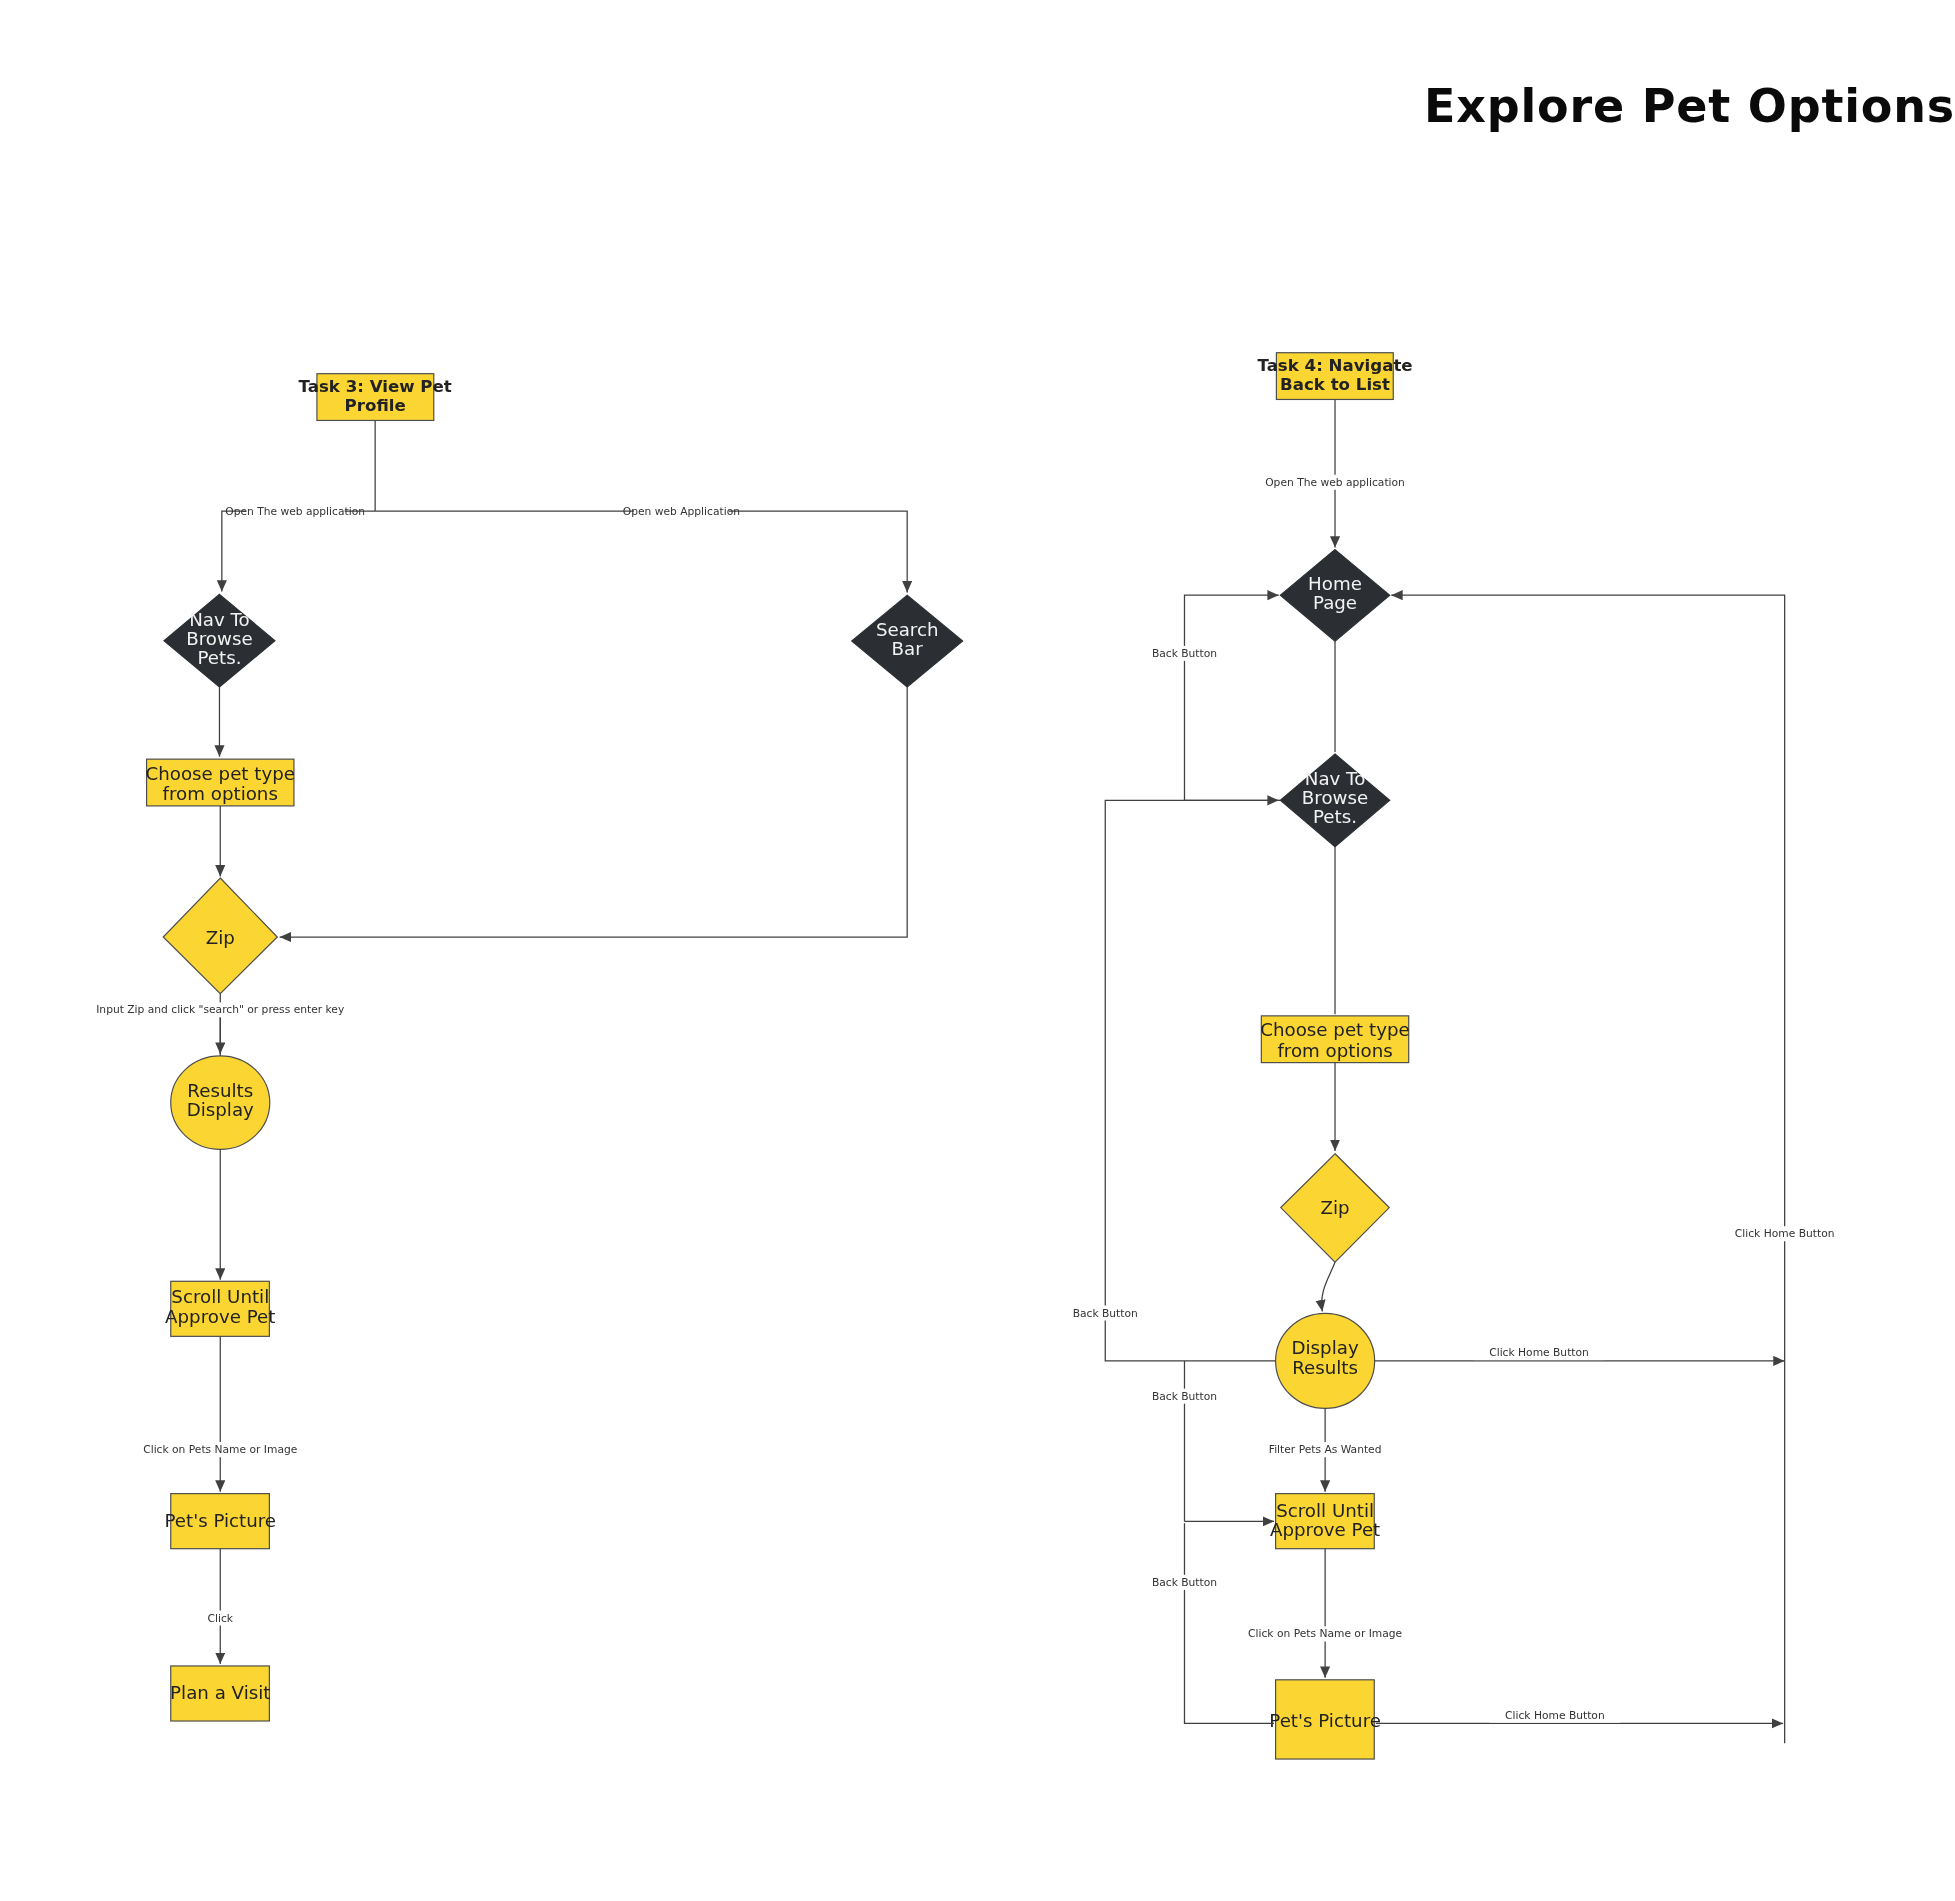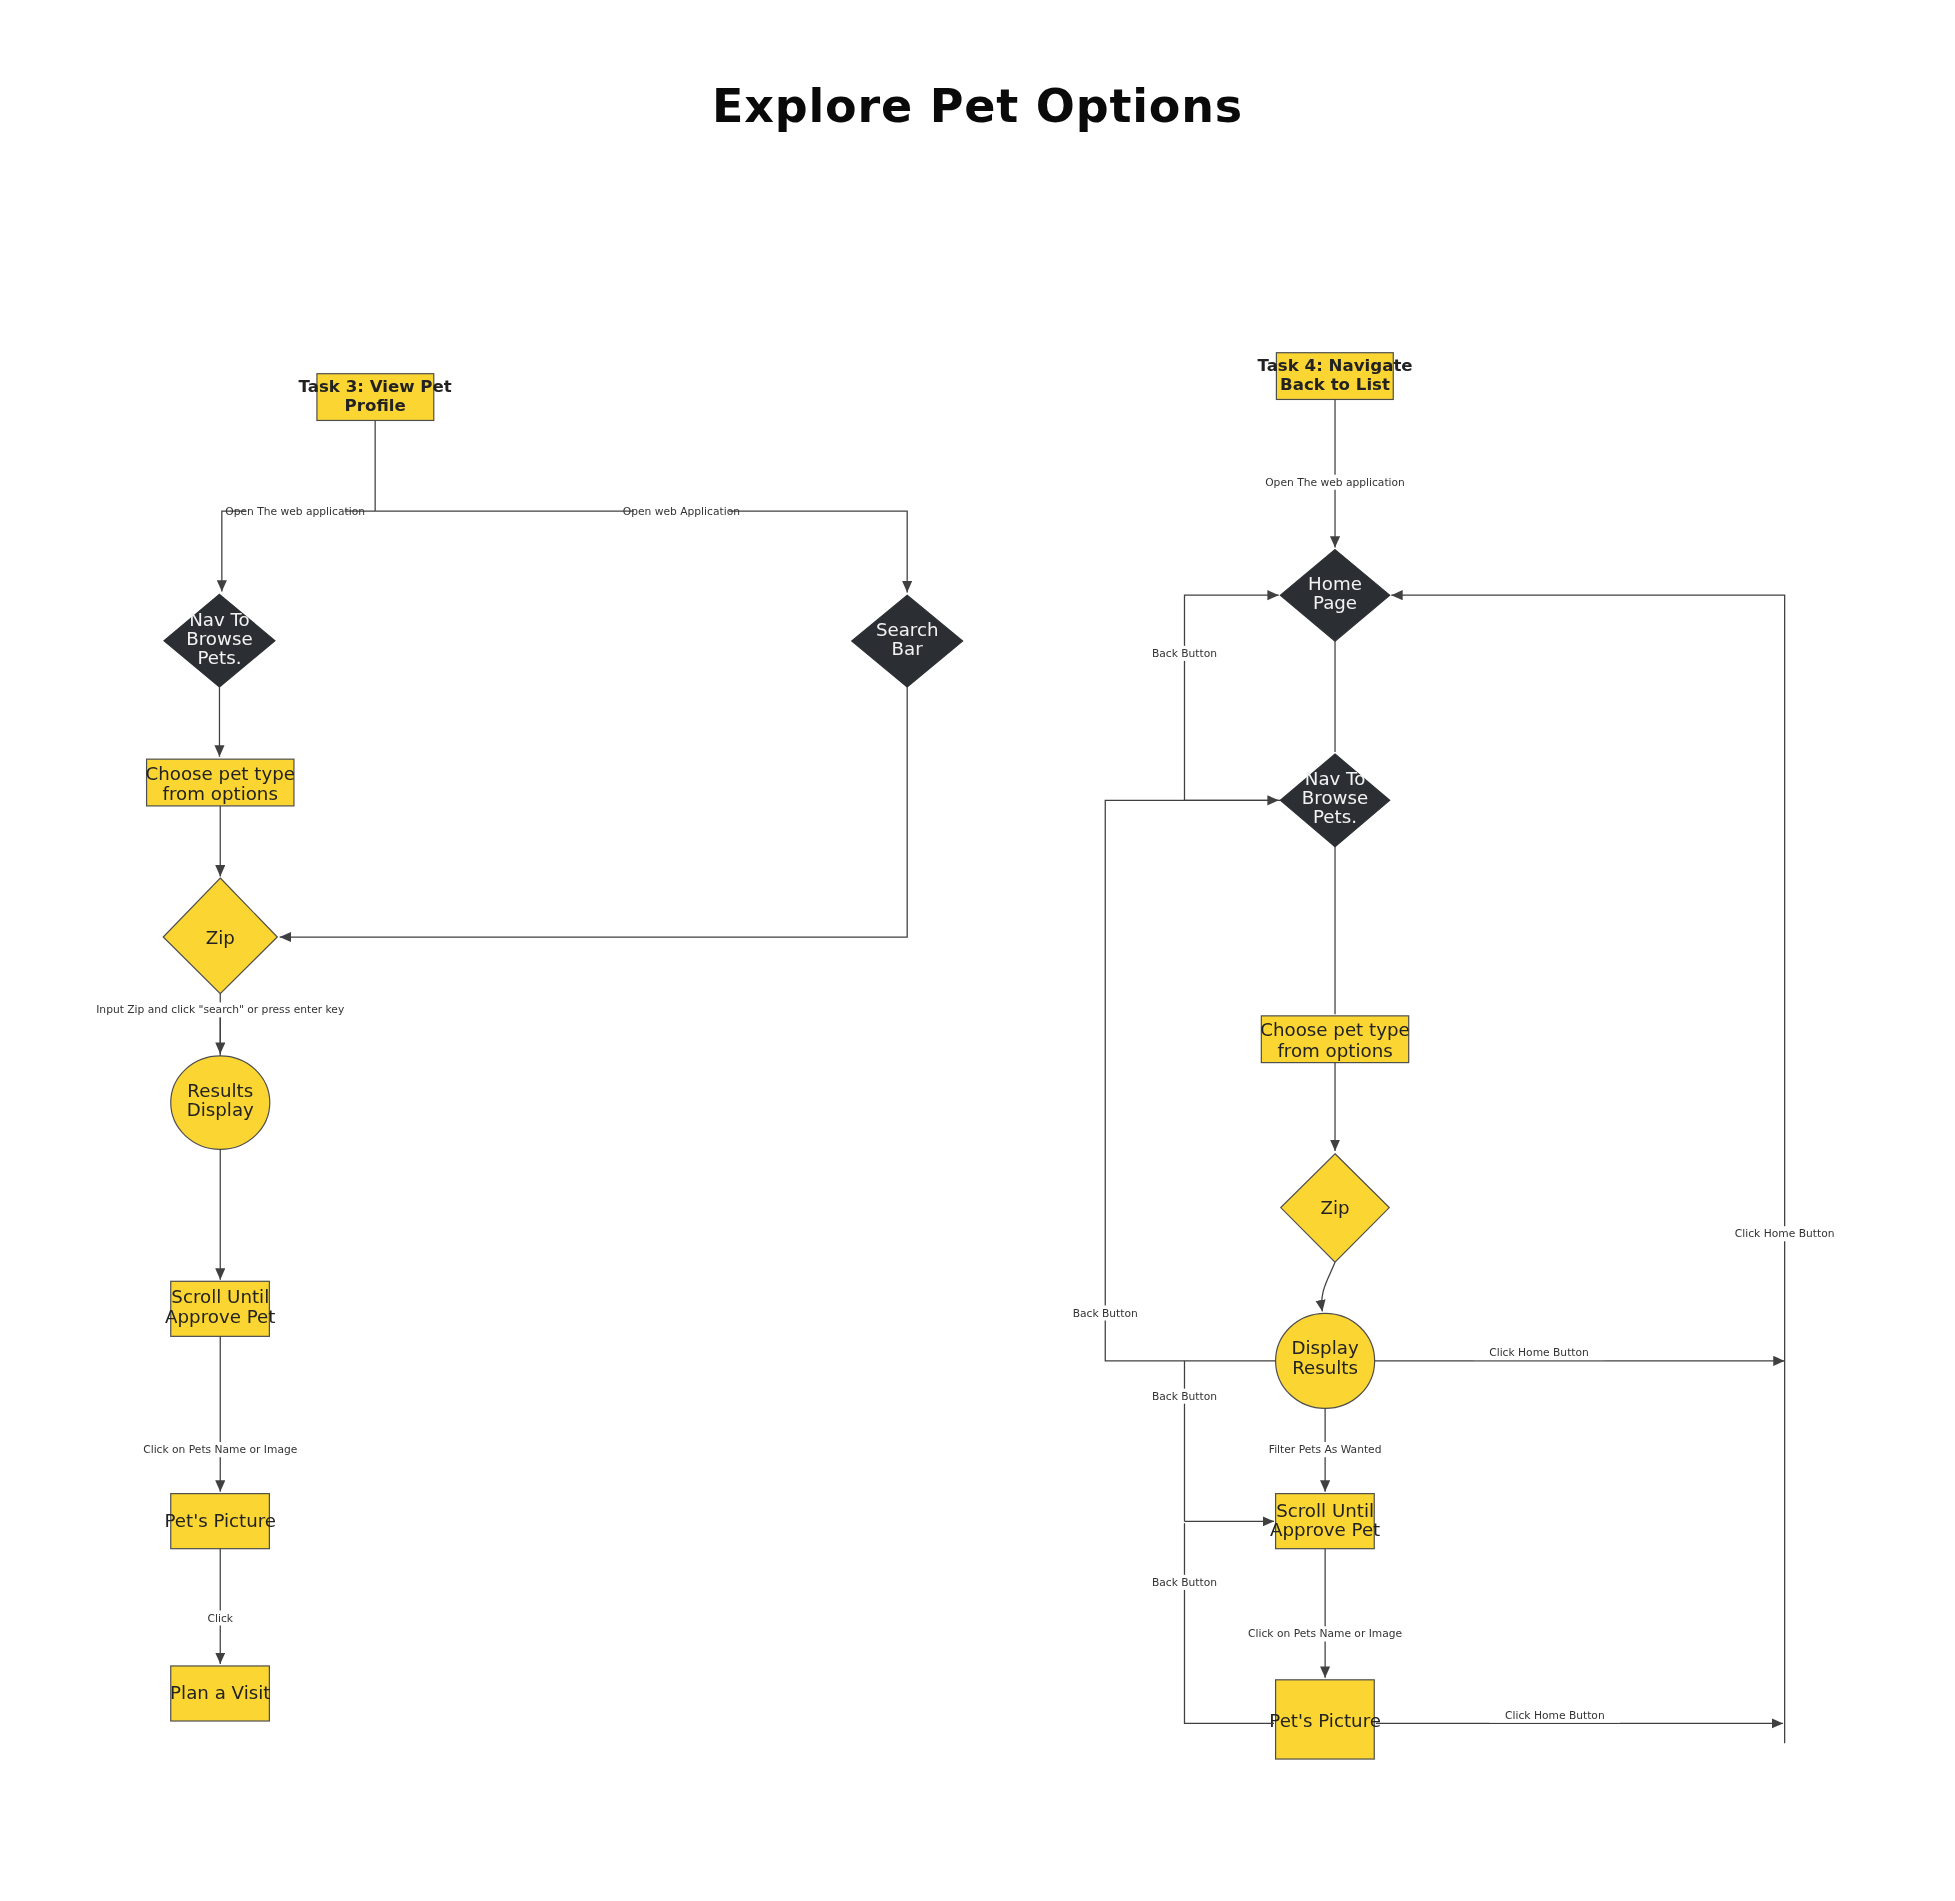--- a/index.html
+++ b/index.html
@@ -1,19 +1,19 @@
 <!DOCTYPE html>
 <html style="font-size:6.3px"><head>
 <meta charset="utf-8">
 <style>
   html,body{margin:0;padding:0;background:#ffffff;}
   body{font-family:"DejaVu Sans","Liberation Sans",sans-serif;}
   #canvas{position:relative;width:1955px;height:1901px;background:#ffffff;overflow:hidden;}
   #title{
-    position:absolute;left:0;top:79px;width:1955px;text-align:center;
+    position:absolute;left:0;top:79px;width:1955px;text-align:right;
     font-family:"DejaVu Sans","Liberation Sans",sans-serif;
     font-size:46px;font-weight:700;color:#0a0a0a;letter-spacing:0.8px;
   }
   svg#flow{position:absolute;left:0;top:0;width:1955px;height:1901px;}
   .nodeLabel{
     font-family:"DejaVu Sans","Liberation Sans",sans-serif;
     font-size:46px;fill:#222222;text-anchor:middle;
   }
   .nodeLabel.dark{fill:#f2f2f2;}
   .nodeLabel.bold{font-weight:700;font-size:42px;}

